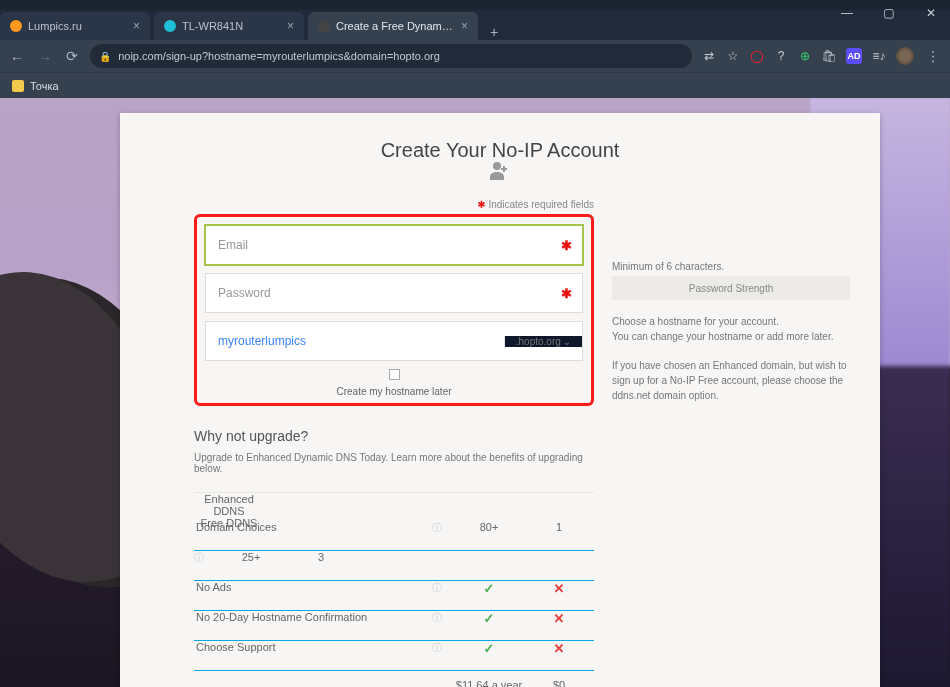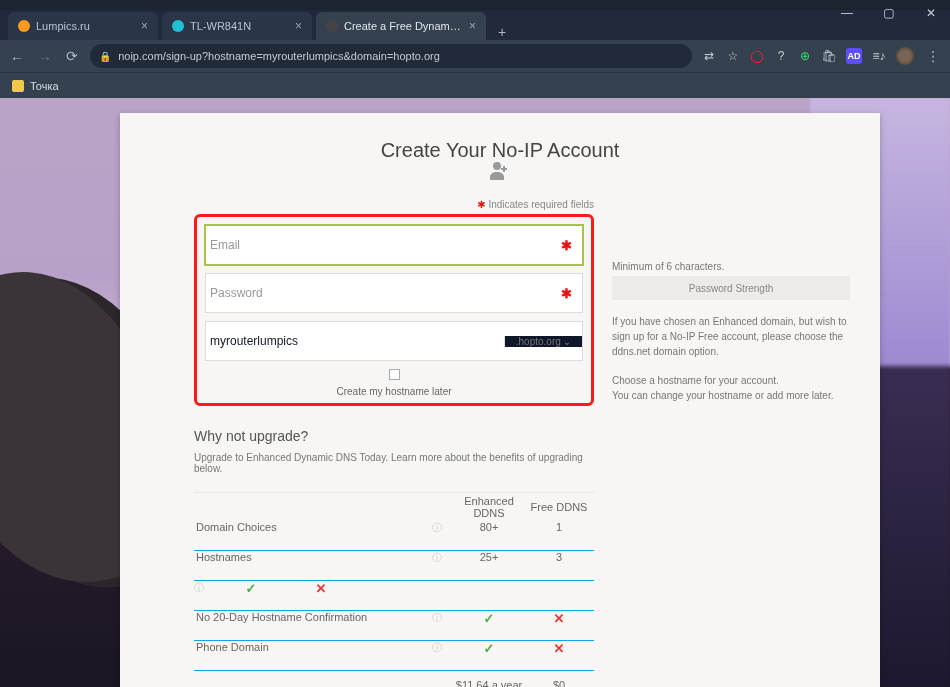--- a/index.html
+++ b/index.html
@@ -1,19 +1,19 @@
 <!DOCTYPE html>
 <html><head>
 <meta charset="utf-8">
 <style>
   * { box-sizing: border-box; margin: 0; padding: 0; font-family: -apple-system, "Segoe UI", Arial, sans-serif; }
   body { width: 950px; height: 687px; background: #1c2430; overflow: hidden; }
 
   .titlebar { height: 10px; background: #1c2430; }
-  .tabstrip { display: flex; align-items: flex-end; height: 30px; background: #202a3a; padding-left: 8px; }
+  .tabstrip { display: flex; align-items: flex-end; height: 30px; background: #202a3a; padding-left: 0; }
   .tab { display: flex; align-items: center; gap: 6px; height: 28px; padding: 0 10px; font-size: 11px; color: #b8c1cc; background: #2a3548; border-radius: 6px 6px 0 0; margin-right: 4px; min-width: 150px; max-width: 170px; position: relative; }
   .tab.active { background: #35414f; color: #dfe6ee; }
   .tab-fav { width: 12px; height: 12px; border-radius: 50%; }
   .tab-title { flex: 1; white-space: nowrap; overflow: hidden; text-overflow: ellipsis; }
   .tab-close { font-size: 12px; color: #98a3b3; }
   .newtab { color: #aab5c4; font-size: 14px; padding: 0 8px; }
   .win-controls { position: absolute; top: 6px; right: 6px; display: flex; gap: 16px; color: #c8d0db; font-size: 12px; }
   .win-btn { width: 26px; text-align: center; }
 
   .addrbar { display: flex; align-items: center; height: 32px; background: #35414f; padding: 0 8px; gap: 10px; }
@@ -41,21 +41,21 @@
 
   .columns { display: flex; gap: 18px; margin-left: 44px; }
   .leftcol { flex: 0 0 400px; }
   .rightcol { flex: 1; font-size: 10px; color: #777; }
 
   .req-note { text-align: right; font-size: 10px; color: #888; margin-bottom: 4px; }
   .req-note .ast { color: #e11; }
 
   .redbox { border: 3px solid #ff1a1a; border-radius: 6px; padding: 8px 8px 6px 8px; background: #f7f6f5; }
   .field { position: relative; background: #fff; border: 1px solid #dedcd9; height: 40px; margin-bottom: 8px; display: flex; align-items: center; }
-  .field input { border: none; outline: none; width: 100%; height: 100%; padding: 0 4px; font-size: 12px; color: #0f172a; background: transparent; }
+  .field input { border: none; outline: none; width: 100%; height: 100%; padding: 0 12px; font-size: 12px; color: #3b82f6; background: transparent; }
   .field input::placeholder { color: #999; }
   .field.focus { border: 1px solid #a6c548; box-shadow: 0 0 0 1px #a6c548; }
   .ast-r { position: absolute; right: 10px; top: 50%; transform: translateY(-50%); color: #e11; font-size: 13px; font-weight: bold; }
   .hostfield { display: flex; }
   .hostfield input { flex: 1; }
   .domain-sel { width: 78px; background: #0f172a; border-left: 1px solid #e5e3e0; display: flex; align-items: center; justify-content: center; gap: 2px; font-size: 10px; color: #777; }
   .chk { display: flex; align-items: center; gap: 6px; font-size: 10px; color: #666; margin-top: 2px; flex-direction: column; }
   .chk-box { width: 11px; height: 11px; border: 1px solid #aaa; background: #fff; }
 
   .hint-block { margin-bottom: 14px; }
@@ -65,21 +65,21 @@
 
   .upgrade { margin-top: 22px; }
   .upgrade h3 { font-size: 14px; color: #555; font-weight: 400; margin-bottom: 8px; }
   .upgrade-sub { font-size: 10px; color: #777; margin-bottom: 18px; }
 
   .cmp-table { width: 400px; font-size: 11px; color: #666; border-top: 1px solid #e9e7e3; }
   .cmp-row { display: flex; align-items: flex-start; height: 30px; border-bottom: 1px solid #0ea5e9; }
   .cmp-label { flex: 1; padding-left: 2px; }
   .cmp-info { width: 22px; color: #ccc; font-size: 10px; }
   .cmp-col { width: 70px; text-align: center; }
-  .cmp-head { display: flex; height: 28px; align-items: center; font-size: 11px; color: #666; }
+  .cmp-head { display: flex; height: 28px; font-size: 11px; color: #666; flex-direction: column; }
   .chkmark { color: #4caf50; font-weight: bold; font-size: 13px; }
   .xmark { color: #e53935; font-weight: bold; font-size: 13px; }
   .price-row { display: flex; height: 28px; align-items: center; }
 </style>
 </head>
 <body>
 
 <div class="titlebar"></div>
 
 <div class="win-controls">
@@ -185,38 +185,38 @@
               <div class="cmp-col">Free DDNS</div>
             </div>
             <div id="cmp-rows">
                 <div class="cmp-row">
                   <div class="cmp-label">Domain Choices</div>
                   <div class="cmp-info">ⓘ</div>
                   <div class="cmp-col ">80+</div>
                   <div class="cmp-col ">1</div>
                 </div>
                 <div class="cmp-row">
-                  <div class="cmp-label">Hostnames</div>
                   <div class="cmp-info">ⓘ</div>
                   <div class="cmp-col ">25+</div>
                   <div class="cmp-col ">3</div>
                 </div>
                 <div class="cmp-row">
+                  <div class="cmp-label">No Ads</div>
                   <div class="cmp-info">ⓘ</div>
                   <div class="cmp-col chkmark">✓</div>
                   <div class="cmp-col xmark">✕</div>
                 </div>
                 <div class="cmp-row">
                   <div class="cmp-label">No 20-Day Hostname Confirmation</div>
                   <div class="cmp-info">ⓘ</div>
                   <div class="cmp-col chkmark">✓</div>
                   <div class="cmp-col xmark">✕</div>
                 </div>
                 <div class="cmp-row">
-                  <div class="cmp-label">Phone Domain</div>
+                  <div class="cmp-label">Choose Support</div>
                   <div class="cmp-info">ⓘ</div>
                   <div class="cmp-col chkmark">✓</div>
                   <div class="cmp-col xmark">✕</div>
                 </div>
               </div>
             <div class="price-row">
               <div class="cmp-label"></div>
                 <div class="cmp-info"></div>
               <div class="cmp-col">$11.64 a year</div>
               <div class="cmp-col">$0</div>
@@ -225,22 +225,22 @@
         </div>
       </div>
 
       <div class="rightcol">
         <div style="height:34px"></div>
         <div class="hint-block" style="margin-top:28px">
           <div class="hint-head">Minimum of 6 characters.</div>
           <div class="strength">Password Strength</div>
         </div>
         <div class="hint-block">
-          <div class="hint-text">If you have chosen an Enhanced domain, but wish to sign up for a No-IP Free account, please choose the ddns.net domain option.</div>
-        </div>
-        <div class="hint-block">
           <div class="hint-text">Choose a hostname for your account.</div>
           <div class="hint-text">You can change your hostname or add more later.</div>
         </div>
+        <div class="hint-block">
+          <div class="hint-text">If you have chosen an Enhanced domain, but wish to sign up for a No-IP Free account, please choose the ddns.net domain option.</div>
+        </div>
       </div>
     </div>
   </div>
 </div>
 
 </body></html>

